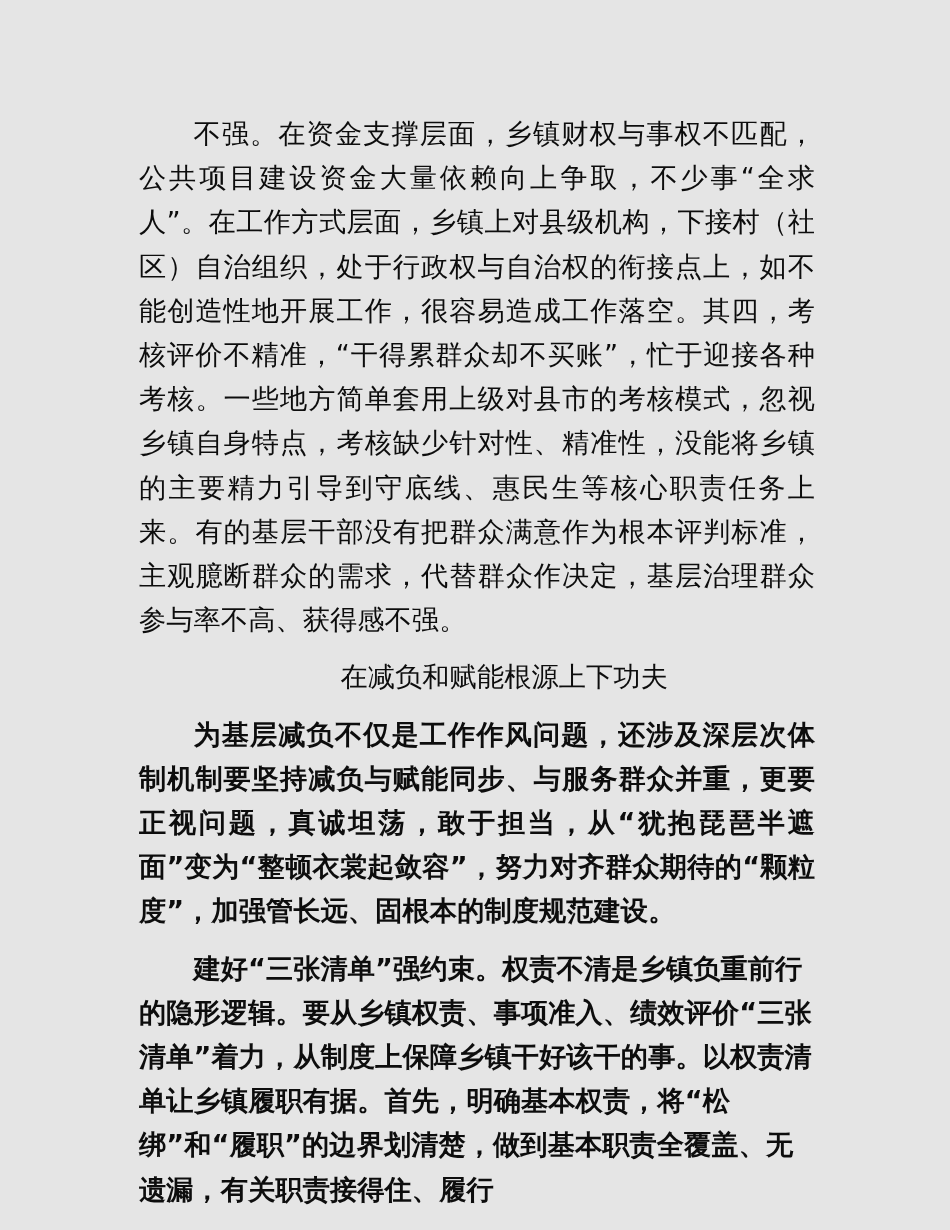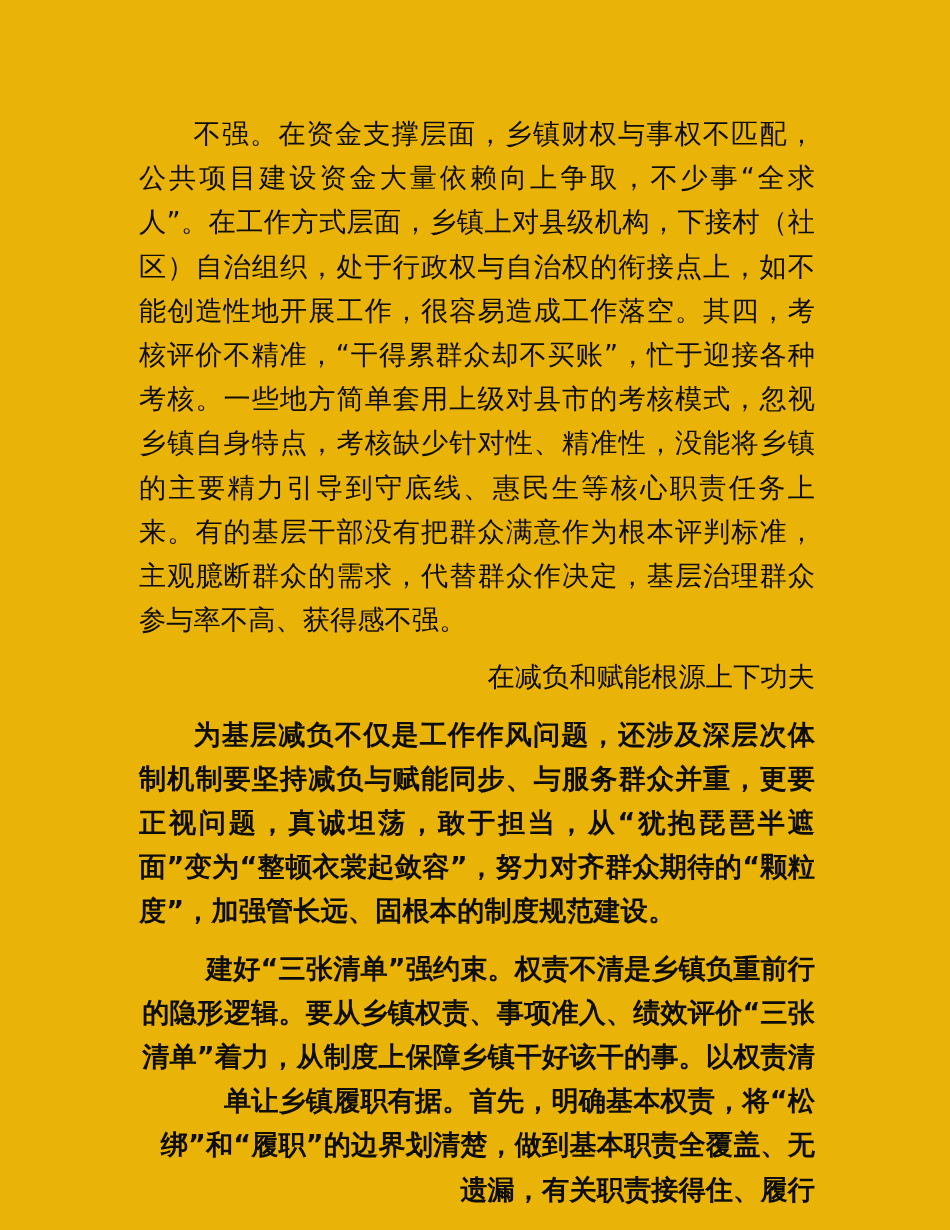--- a/index.html
+++ b/index.html
@@ -7,21 +7,21 @@
     padding: 0;
     background: #ffffff;
   }
   body {
     font-family: "DejaVu Sans", "Liberation Sans", sans-serif;
   }
   .page {
     position: relative;
     width: 950px;
     height: 1230px;
-    background: #eab308;
+    background: #e5e5e5;
     overflow: hidden;
     box-sizing: border-box;
   }
   .text-column {
     position: absolute;
     left: 139px;
     top: 112px;
     width: 676px;
   }
   .para {
@@ -36,25 +36,25 @@
     word-break: break-all;
     font-weight: 400;
     -webkit-font-smoothing: antialiased;
   }
   .para + .para {
     margin-top: 13px;
     font-weight: bold;
   }
   .para.heading {
     text-indent: 2em;
-    text-align: right;
+    text-align: center;
     font-weight: 400;
   }
   .para.last {
-    text-align: right;
+    text-align: left;
   }
 </style>
 </head>
 <body>
 
 <div class="page">
   <div class="text-column">
 
     <p class="para">不强。在资金支撑层面，乡镇财权与事权不匹配，公共项目建设资金大量依赖向上争取，不少事“全求人”。在工作方式层面，乡镇上对县级机构，下接村（社区）自治组织，处于行政权与自治权的衔接点上，如不能创造性地开展工作，很容易造成工作落空。其四，考核评价不精准，“干得累群众却不买账”，忙于迎接各种考核。一些地方简单套用上级对县市的考核模式，忽视乡镇自身特点，考核缺少针对性、精准性，没能将乡镇的主要精力引导到守底线、惠民生等核心职责任务上来。有的基层干部没有把群众满意作为根本评判标准，主观臆断群众的需求，代替群众作决定，基层治理群众参与率不高、获得感不强。</p>
 

